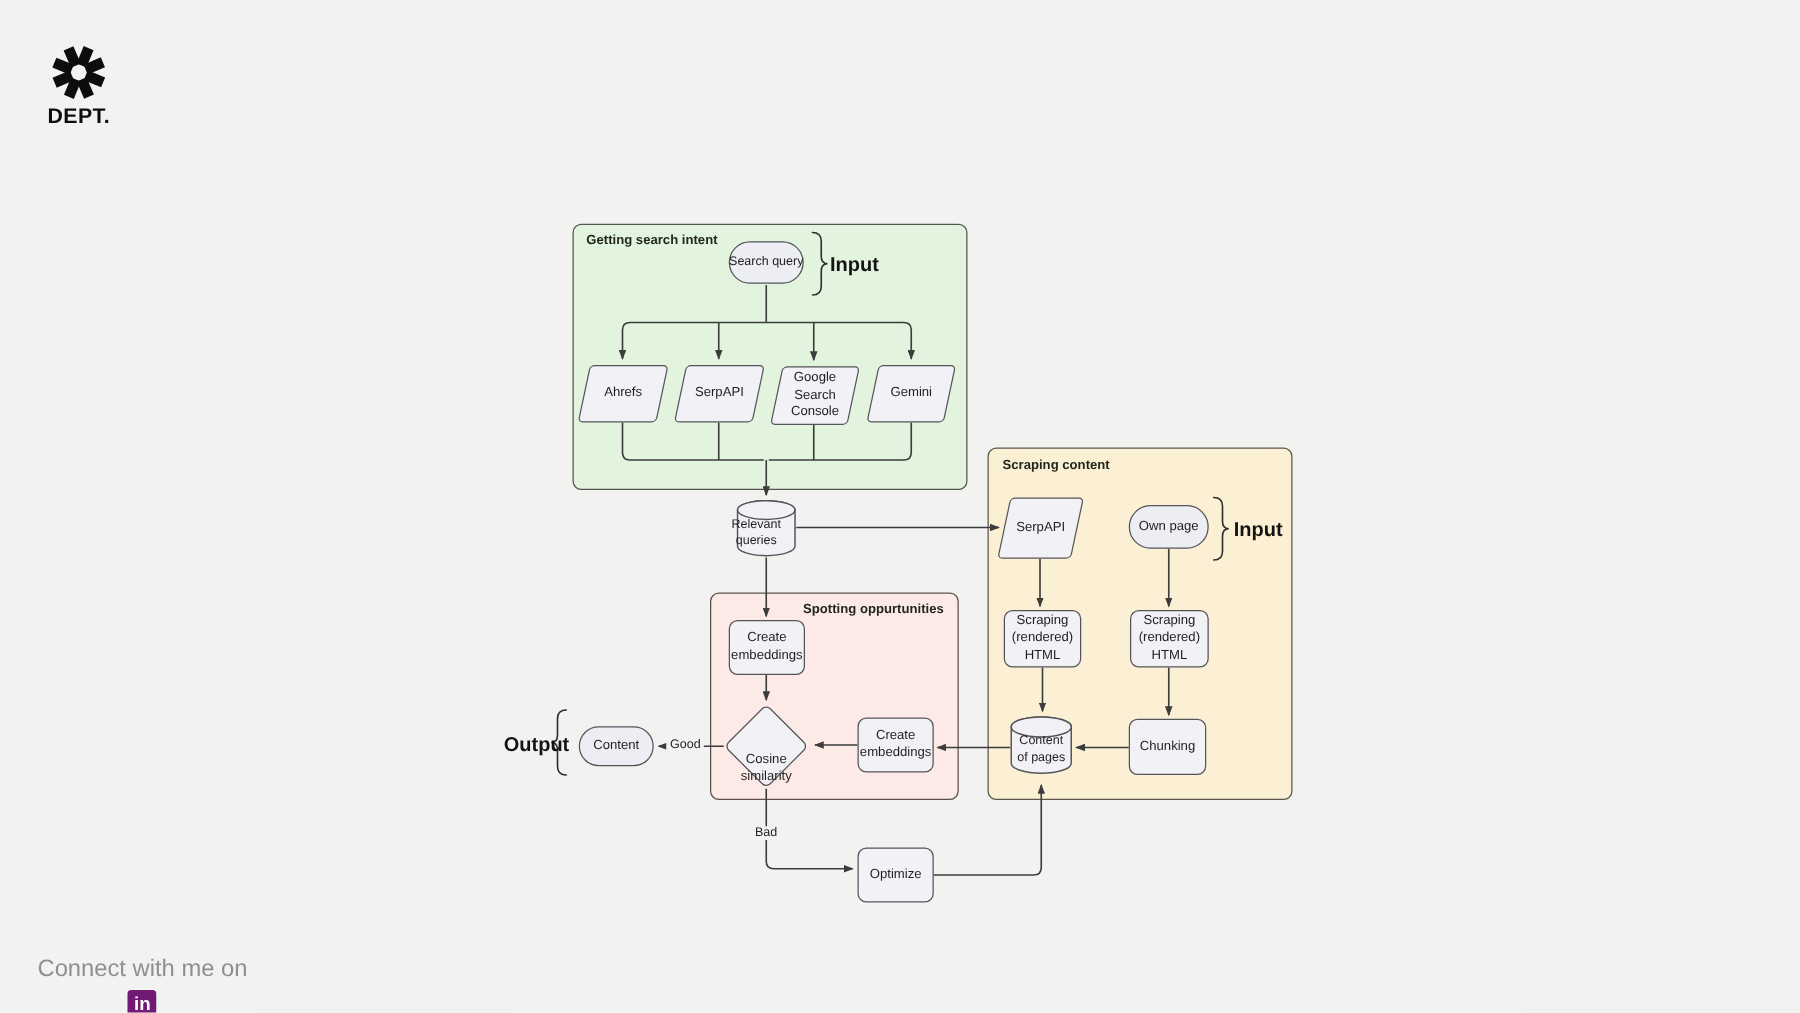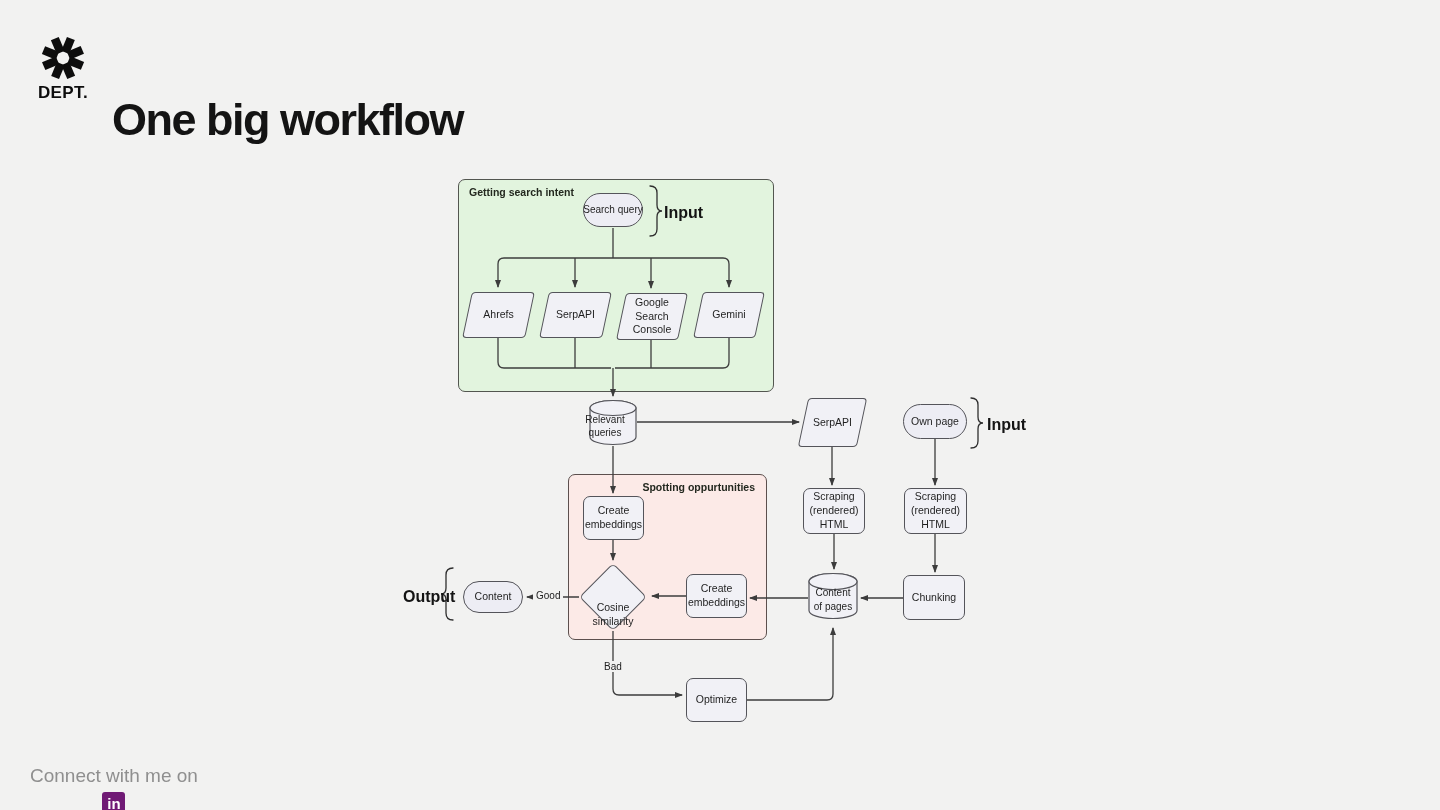--- a/index.html
+++ b/index.html
@@ -90,24 +90,26 @@
         <line x1="29.6" y1="26.2" x2="43.5" y2="31.9"></line>
         <line x1="26.3" y1="29.5" x2="32.2" y2="43.3"></line>
         <line x1="21.8" y1="29.6" x2="16.1" y2="43.5"></line>
         <line x1="18.5" y1="26.3" x2="4.7" y2="32.2"></line>
         <line x1="18.4" y1="21.8" x2="4.5" y2="16.1"></line>
         <line x1="21.7" y1="18.5" x2="15.8" y2="4.7"></line>
       </g>
     </svg>
     <div class="logo-word">DEPT.</div>
   </div>
-  <div class="page-title">One big workflow</div>
 
   <div class="section" id="sec-green" style="background-color: rgb(226, 244, 222);">
     <div class="sec-label">Getting search intent</div>
+  </div>
+  <div class="section" id="sec-orange" style="background-color: rgb(252, 240, 212);">
+    <div class="sec-label">Scraping content</div>
   </div>
   <div class="section" id="sec-pink" style="background-color: rgb(252, 234, 231);">
     <div class="sec-label">Spotting oppurtunities</div>
   </div>
 
   <svg class="overlay" width="1440" height="810" viewBox="0 0 1440 810">
     <defs>
       <marker id="arr" markerWidth="8" markerHeight="6" refX="7" refY="3" orient="auto" markerUnits="userSpaceOnUse">
         <path d="M0,0 L8,3 L0,6 Z" fill="#3c3c3c"></path>
       </marker>

